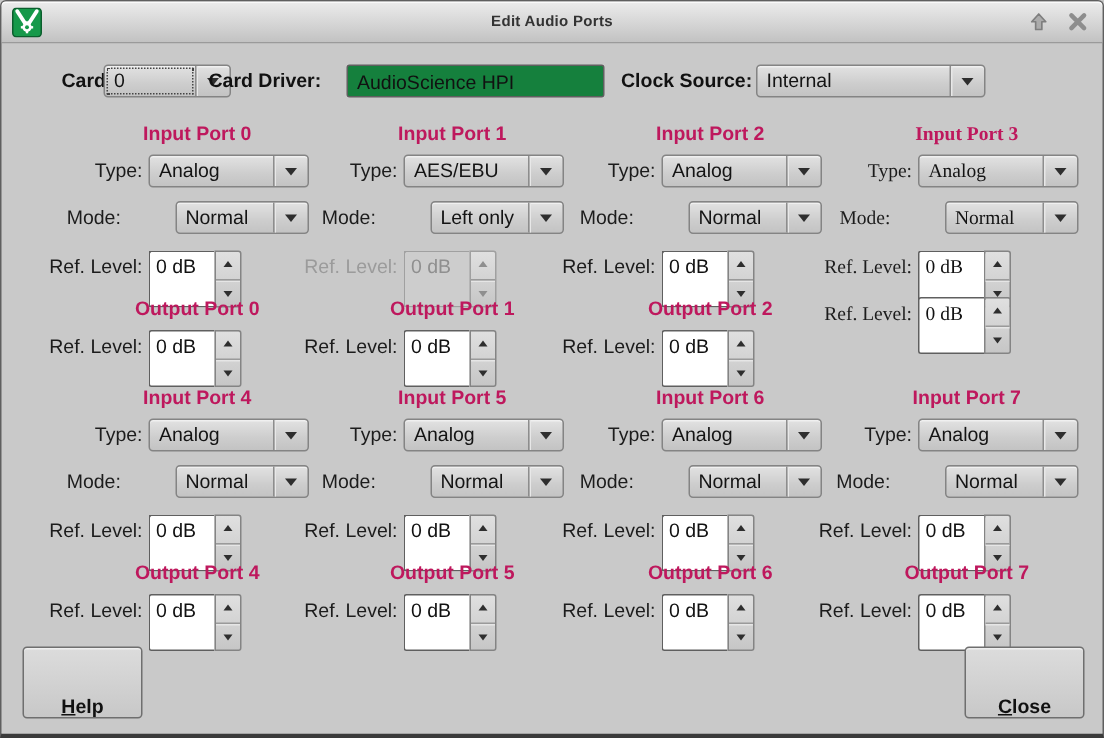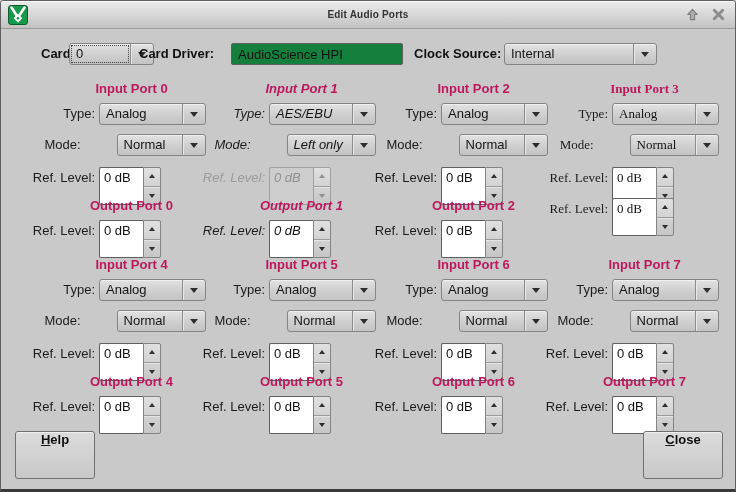--- a/index.html
+++ b/index.html
@@ -99,21 +99,21 @@
   .row .lbl-cell { width: 86px; text-align: right; margin-right: 4px; }
   .row .combo { width: 107px; }
   .out-header { margin-top: 1px; text-align: center; }
 
   
   .push-btn {
     position: absolute; width: 80px; height: 48px;
     background: linear-gradient(#dcdcdc, #c8c8c8);
     border: 1px solid #6f6f6f; border-radius: 3px;
     box-shadow: inset 0 1px 0 #efefef;
-    display: flex; align-items: flex-start; justify-content: center;
+    display: flex; align-items: flex-end; justify-content: center;
     cursor: default;
   }
   .btn-label {
     display: block; font-size: 13px; font-weight: bold; color: #111;
   }
   .btn-label::first-letter { text-decoration: underline; }
 </style>
 </head>
 <body>
 
@@ -212,21 +212,21 @@
               <i class="tri-up-s"></i>
             </span>
             <span class="spin-down">
               <i class="tri-down-s"></i>
             </span>
           </span>
         </div>
       </div>
   </div>
 
-  <div class="port-col" style="left:178px; top:80px;font-style:italic;">
+  <div class="port-col" style="left:178px; top:80px;">
     <div class="port-header">Input Port 1</div>
     <div class="row">
         <span class="lbl-cell flabel">Type:</span>
       <div class="combo">
           <span class="combo-val">AES/EBU</span>
           <span class="combo-arrow">
             <i class="tri-down"></i>
           </span>
         </div>
       </div>

